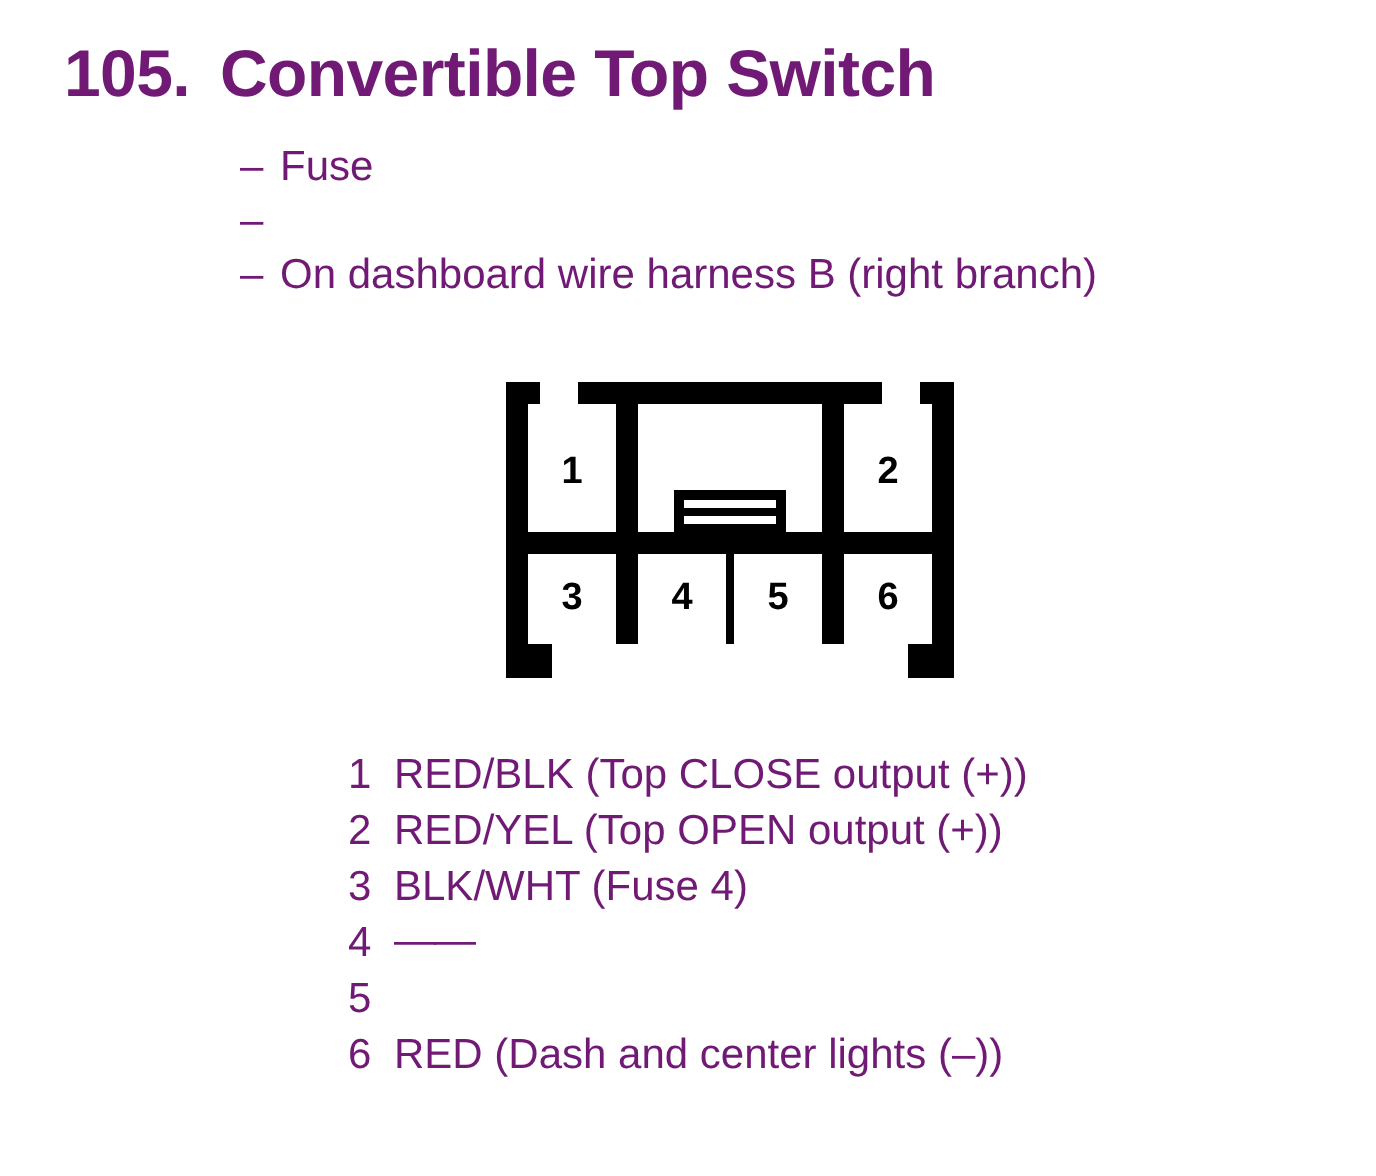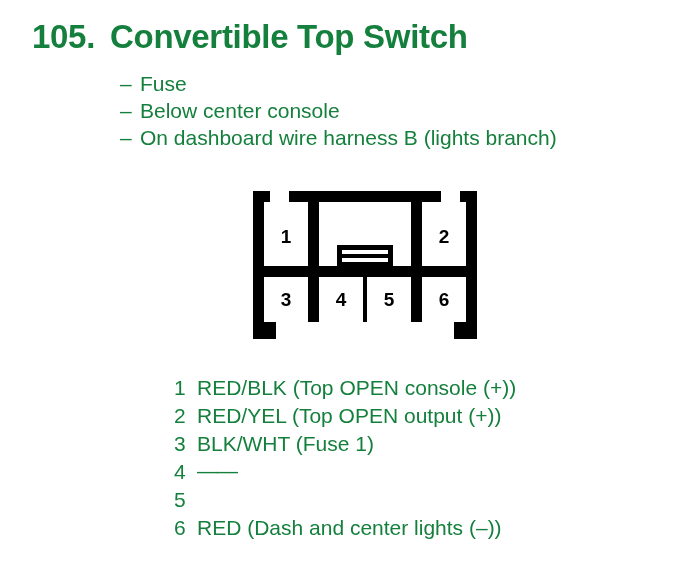--- a/index.html
+++ b/index.html
@@ -5,21 +5,21 @@
   html, body {
     margin: 0;
     padding: 0;
     background: #ffffff;
   }
   #page {
     position: relative;
     width: 688px;
     height: 588px;
     background: #ffffff;
-    color: #15803d;
+    color: #701a75;
     font-family: "Liberation Sans", sans-serif;
     overflow: hidden;
   }
 
   
   #header-block {
     position: absolute;
     left: 32px;
     top: 18px;
     width: 640px;
@@ -110,25 +110,24 @@
     </div>
   </div>
 
   <div id="attribute-list">
     <div class="attribute-row">
       <span class="attribute-dash">–</span>
       <span class="attribute-text">Fuse</span>
     </div>
     <div class="attribute-row">
       <span class="attribute-dash">–</span>
-      <span class="attribute-text">Below center console</span>
     </div>
     <div class="attribute-row">
       <span class="attribute-dash">–</span>
-      <span class="attribute-text">On dashboard wire harness B (lights branch)</span>
+      <span class="attribute-text">On dashboard wire harness B (right branch)</span>
     </div>
   </div>
 
   <div id="connector-diagram">
     <svg width="224" height="148" viewBox="0 0 224 148" xmlns="http://www.w3.org/2000/svg">
 
       <path d="M 0,0
                L 17,0
                L 17,11
                L 36,11
@@ -166,29 +165,29 @@
       <text class="pin-number" x="33" y="108">3</text>
       <text class="pin-number" x="88" y="108">4</text>
       <text class="pin-number" x="136" y="108">5</text>
       <text class="pin-number" x="191" y="108">6</text>
     </svg>
   </div>
 
   <div id="pin-legend">
     <div class="legend-row">
       <span class="legend-num">1</span>
-      <span class="legend-desc">RED/BLK (Top OPEN console (+))</span>
+      <span class="legend-desc">RED/BLK (Top CLOSE output (+))</span>
     </div>
     <div class="legend-row">
       <span class="legend-num">2</span>
       <span class="legend-desc">RED/YEL (Top OPEN output (+))</span>
     </div>
     <div class="legend-row">
       <span class="legend-num">3</span>
-      <span class="legend-desc">BLK/WHT (Fuse 1)</span>
+      <span class="legend-desc">BLK/WHT (Fuse 4)</span>
     </div>
     <div class="legend-row">
       <span class="legend-num">4</span>
       <span class="legend-desc is-empty">——</span>
     </div>
     <div class="legend-row">
       <span class="legend-num">5</span>
     </div>
     <div class="legend-row">
       <span class="legend-num">6</span>

